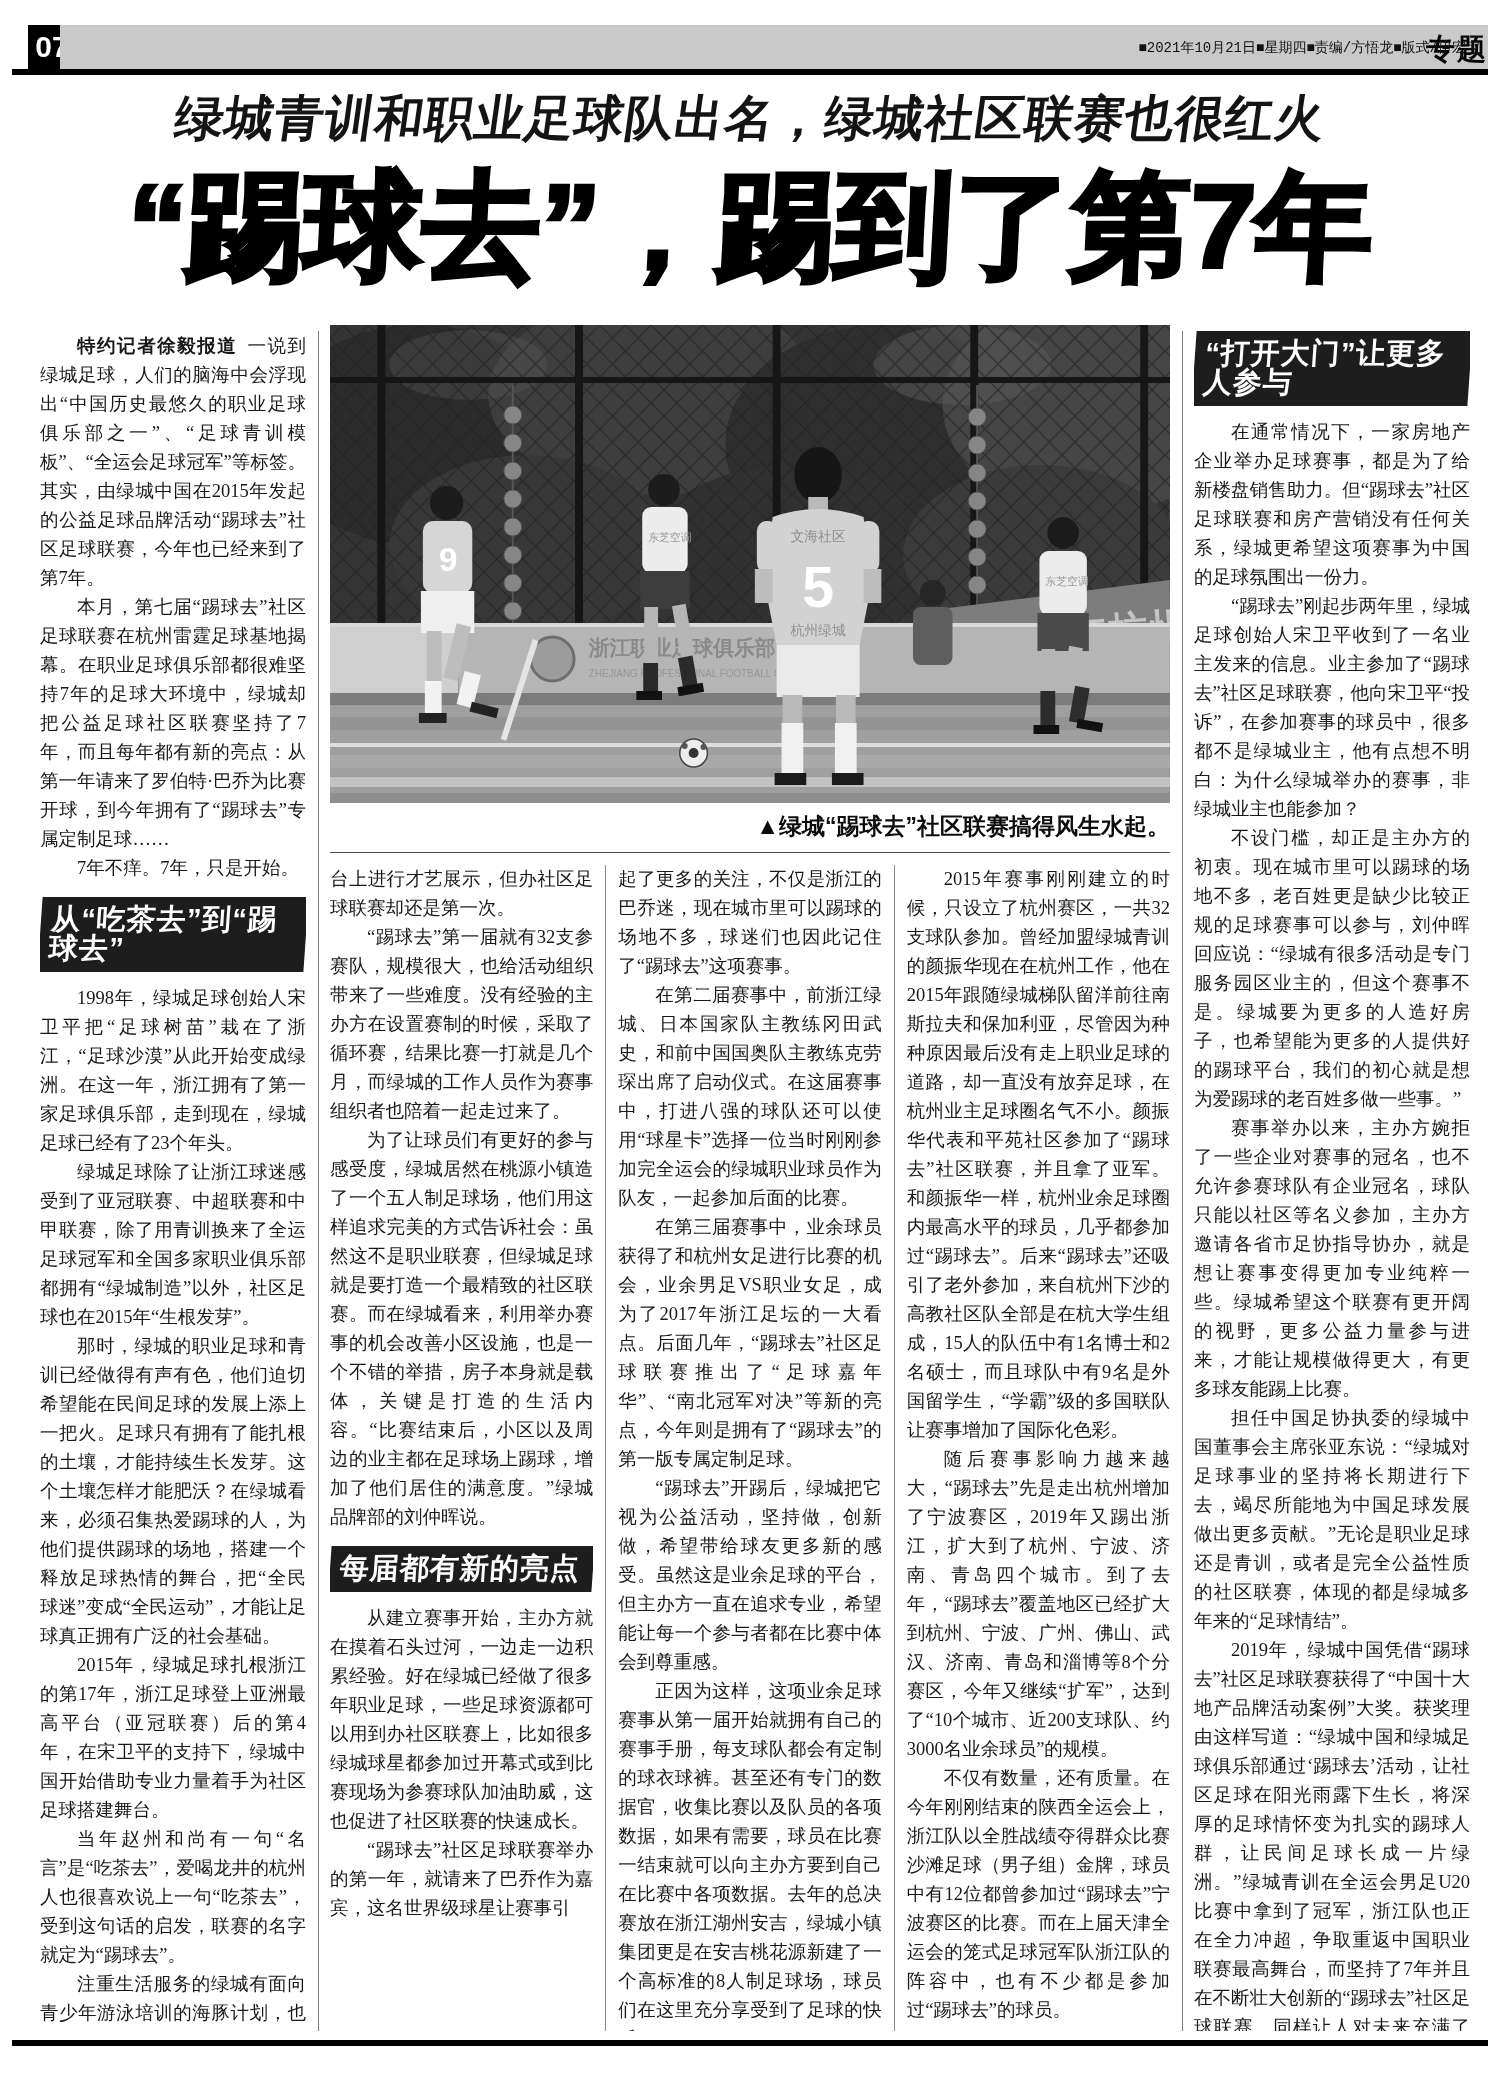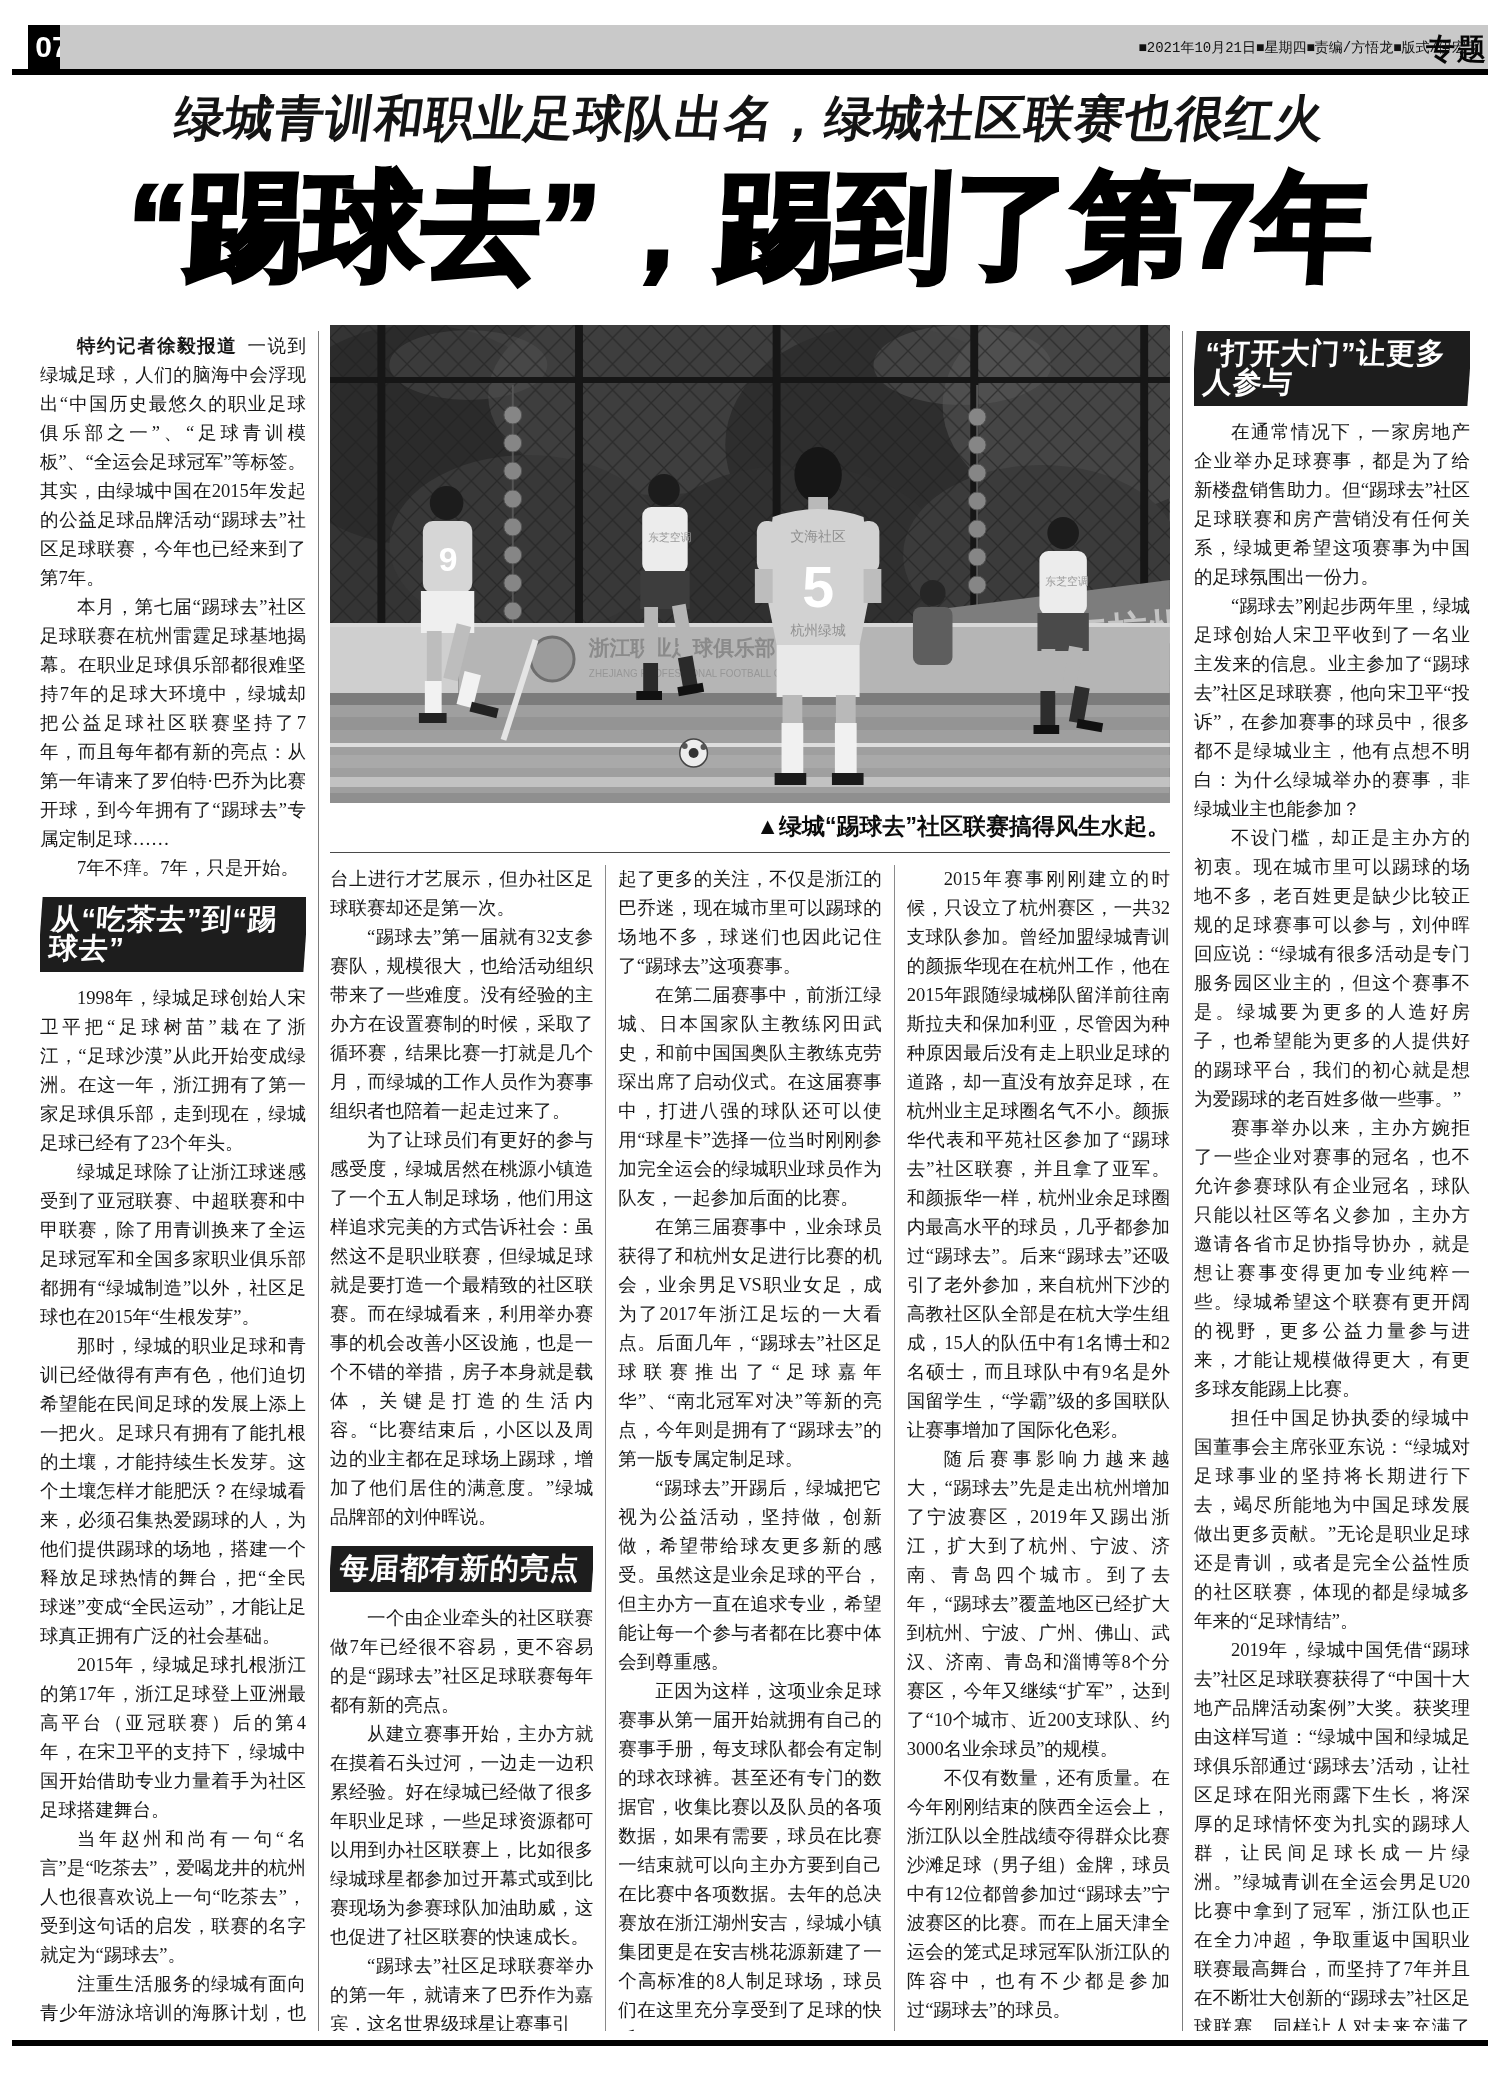--- a/index.html
+++ b/index.html
@@ -236,21 +236,20 @@
       <div class="caption">▲绿城“踢球去”社区联赛搞得风生水起。</div>
       <div class="mid-rule"></div>
 
       <div class="mid-cols">
 
         <div class="mid-col">
           <p class="para noindent">台上进行才艺展示，但办社区足球联赛却还是第一次。</p>
           <p class="para">“踢球去”第一届就有32支参赛队，规模很大，也给活动组织带来了一些难度。没有经验的主办方在设置赛制的时候，采取了循环赛，结果比赛一打就是几个月，而绿城的工作人员作为赛事组织者也陪着一起走过来了。</p>
           <p class="para">为了让球员们有更好的参与感受度，绿城居然在桃源小镇造了一个五人制足球场，他们用这样追求完美的方式告诉社会：虽然这不是职业联赛，但绿城足球就是要打造一个最精致的社区联赛。而在绿城看来，利用举办赛事的机会改善小区设施，也是一个不错的举措，房子本身就是载体，关键是打造的生活内容。“比赛结束后，小区以及周边的业主都在足球场上踢球，增加了他们居住的满意度。”绿城品牌部的刘仲晖说。</p>
           <div class="sec-h">每届都有新的亮点</div>
-          <p class="para">一个由企业牵头的社区联赛做7年已经很不容易，更不容易的是“踢球去”社区足球联赛每年都有新的亮点。</p>
           <p class="para">从建立赛事开始，主办方就在摸着石头过河，一边走一边积累经验。好在绿城已经做了很多年职业足球，一些足球资源都可以用到办社区联赛上，比如很多绿城球星都参加过开幕式或到比赛现场为参赛球队加油助威，这也促进了社区联赛的快速成长。</p>
           <p class="para">“踢球去”社区足球联赛举办的第一年，就请来了巴乔作为嘉宾，这名世界级球星让赛事引</p>
         </div>
         <div class="mid-div"></div>
 
         <div class="mid-col">
           <p class="para noindent">起了更多的关注，不仅是浙江的巴乔迷，现在城市里可以踢球的场地不多，球迷们也因此记住了“踢球去”这项赛事。</p>
           <p class="para">在第二届赛事中，前浙江绿城、日本国家队主教练冈田武史，和前中国国奥队主教练克劳琛出席了启动仪式。在这届赛事中，打进八强的球队还可以使用“球星卡”选择一位当时刚刚参加完全运会的绿城职业球员作为队友，一起参加后面的比赛。</p>
           <p class="para">在第三届赛事中，业余球员获得了和杭州女足进行比赛的机会，业余男足VS职业女足，成为了2017年浙江足坛的一大看点。后面几年，“踢球去”社区足球联赛推出了“足球嘉年华”、“南北冠军对决”等新的亮点，今年则是拥有了“踢球去”的第一版专属定制足球。</p>
           <p class="para">“踢球去”开踢后，绿城把它视为公益活动，坚持做，创新做，希望带给球友更多新的感受。虽然这是业余足球的平台，但主办方一直在追求专业，希望能让每一个参与者都在比赛中体会到尊重感。</p>

